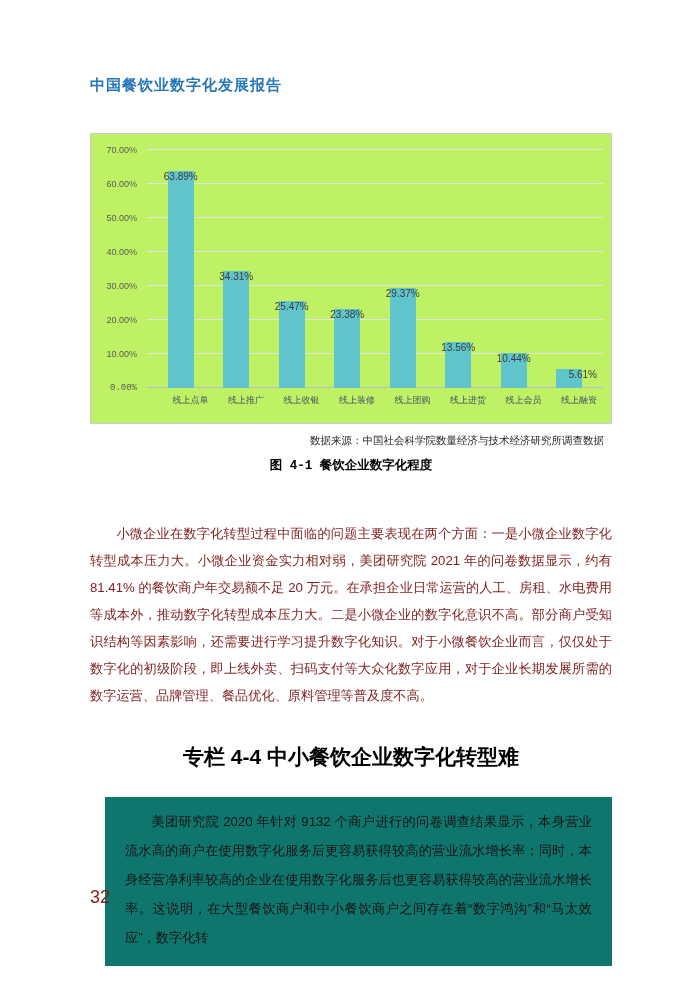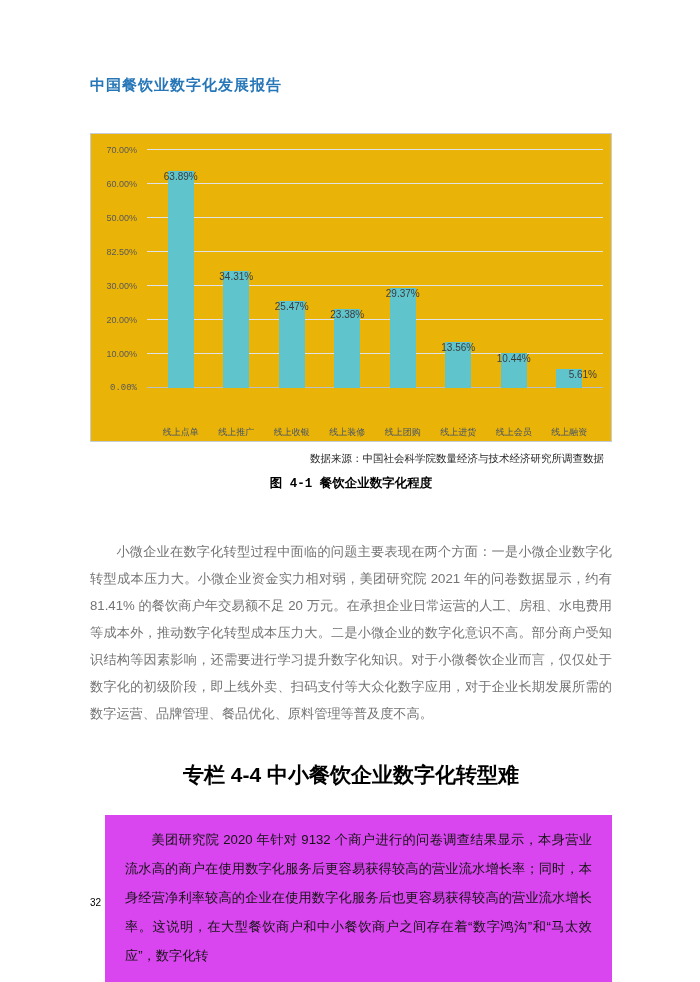--- a/index.html
+++ b/index.html
@@ -17,22 +17,22 @@
   .doc-title {
     margin:0 0 38px 0;
     font-size:15px;
     font-weight:bold;
     color:#2777b8;
     letter-spacing:1px;
   }
   
   .chart-box {
     border:1px solid #c6ccd8;
-    padding:16px 8px 2px 8px;
-    background:#eab308;
+    padding:16px 8px 16px 8px;
+    background:#bef264;
   }
   .chart-inner { position:relative; }
   .y-axis {
     position:absolute; left:0; top:0;
     width:44px; height:238px;
   }
   .ytick {
     position:absolute; right:6px;
     font-size:9px; color:#595959;
     white-space:nowrap;
@@ -63,24 +63,23 @@
     font-size:10px; color:#3c3c3c;
     white-space:nowrap;
   }
   .x-axis {
     display:flex;
     margin-left:48px;
     margin-top:6px;
     padding:0 6px;
   }
   .xtick {
-    flex:1; text-align:center;
+    flex:1; text-align:right;
     font-size:9px; color:#44546a;
     white-space:nowrap;
-    margin-top:32px;
   }
   
   .source-note {
     margin-top:10px;
     text-align:right;
     padding-right:8px;
     font-size:10.5px;
     color:#262626;
   }
   .fig-caption {
@@ -90,62 +89,62 @@
     font-weight:bold;
     color:#000;
     font-family:Liberation Mono, monospace;
   }
   .body-para {
     margin:46px 0 0 0;
     font-size:13.2px;
     line-height:27px;
     text-align:justify;
     text-indent:2em;
-    color:#737373;
+    color:#7f1d1d;
   }
   .column-heading {
     margin:34px 0 0 0;
     text-align:center;
     font-size:21px;
     font-weight:bold;
     color:#000;
   }
   .callout-box {
     margin:26px 0 0 15px;
-    background:#d946ef;
+    background:#0f766e;
     padding:10px 20px 14px 20px;
   }
   .callout-text {
     margin:0;
     font-size:13.2px;
     line-height:29px;
     text-align:justify;
     text-indent:2em;
     color:#141414;
   }
   .page-number {
     position:absolute;
     left:90px; bottom:74px;
-    font-size:10px; color:#000000;
+    font-size:18px; color:#7f1d1d;
   }
 </style>
 </head>
 <body>
 
 <div class="page">
 
   <h1 class="doc-title">中国餐饮业数字化发展报告</h1>
 
   <div class="chart-box">
     <div class="chart-inner">
       <div class="y-axis">
           <div class="ytick" style="bottom: 233px;">70.00%</div>
           <div class="ytick" style="bottom: 199px;">60.00%</div>
           <div class="ytick" style="bottom: 165px; margin-left: 24px;">50.00%</div>
-          <div class="ytick" style="bottom: 131px;">82.50%</div>
+          <div class="ytick" style="bottom: 131px;">40.00%</div>
           <div class="ytick" style="bottom: 97px;">30.00%</div>
           <div class="ytick" style="bottom: 63px;">20.00%</div>
           <div class="ytick" style="bottom: 29px;">10.00%</div>
           <div class="ytick" style="bottom: -5px; font-family: Liberation Mono, monospace;">0.00%</div>
         </div>
       <div class="plot">
         <div class="gridline axis" style="bottom: 0px;"></div>
           <div class="gridline" style="bottom: 34px;"></div>
           <div class="gridline" style="bottom: 68px;"></div>
           <div class="gridline" style="bottom: 102px;"></div>

